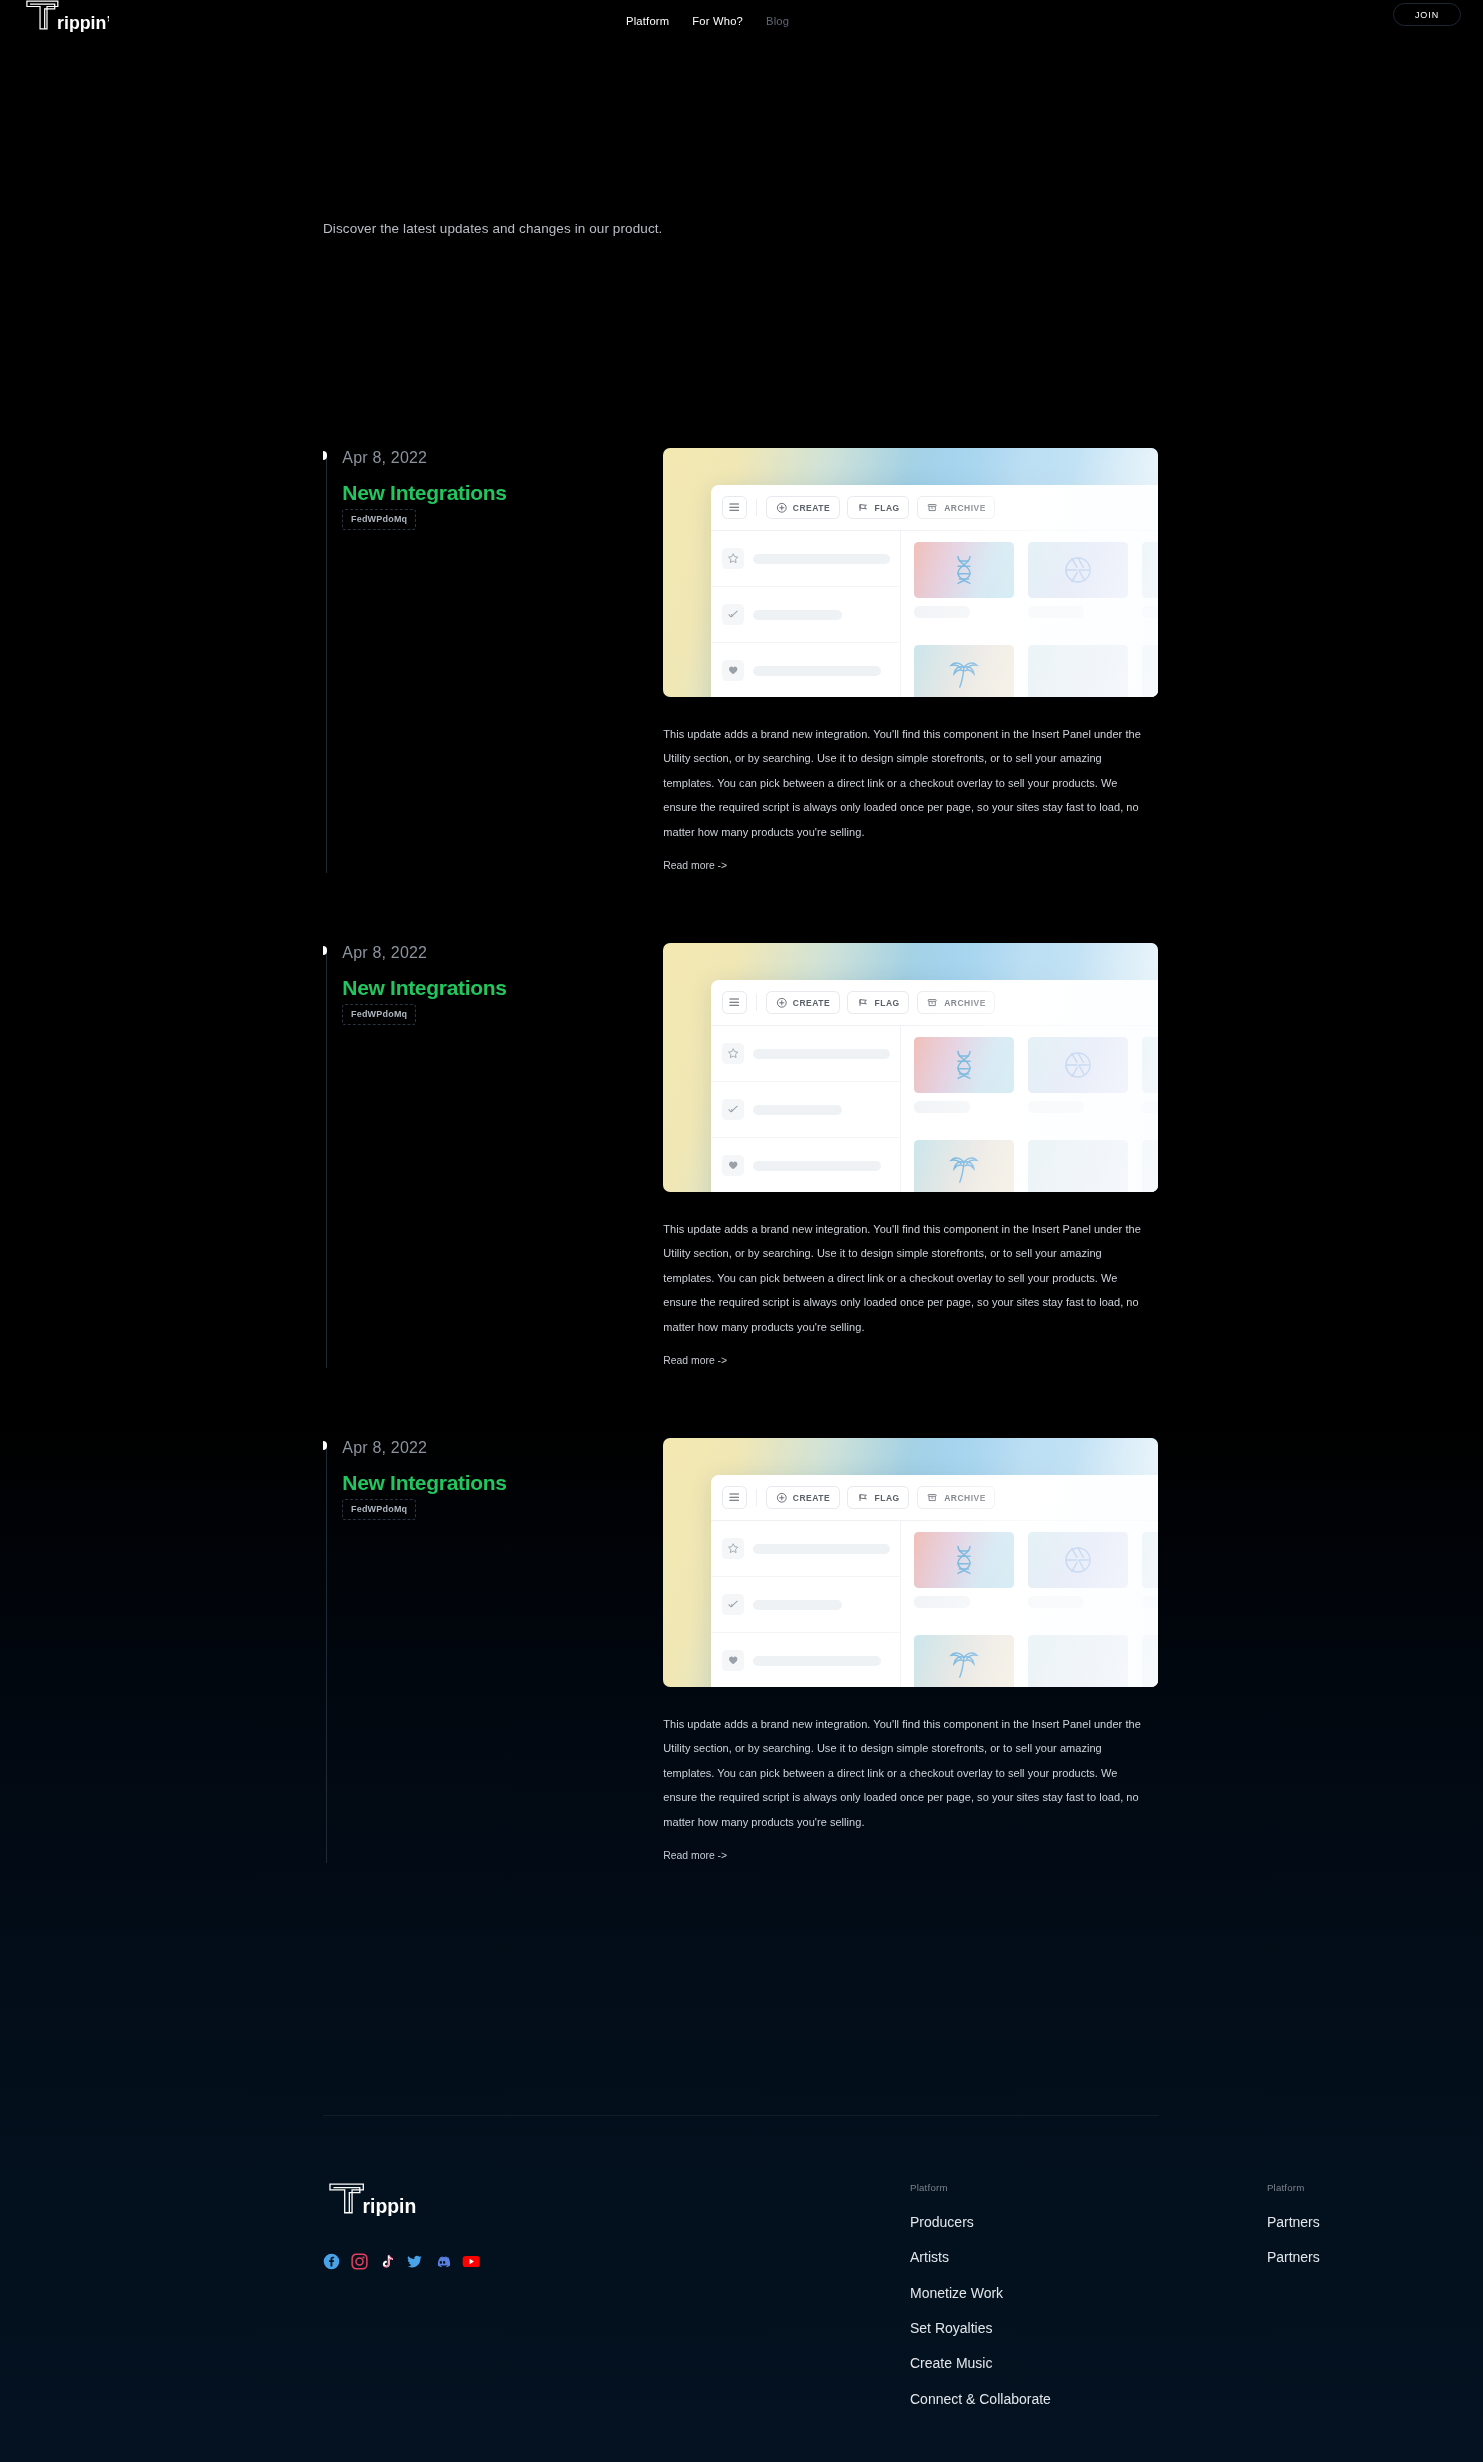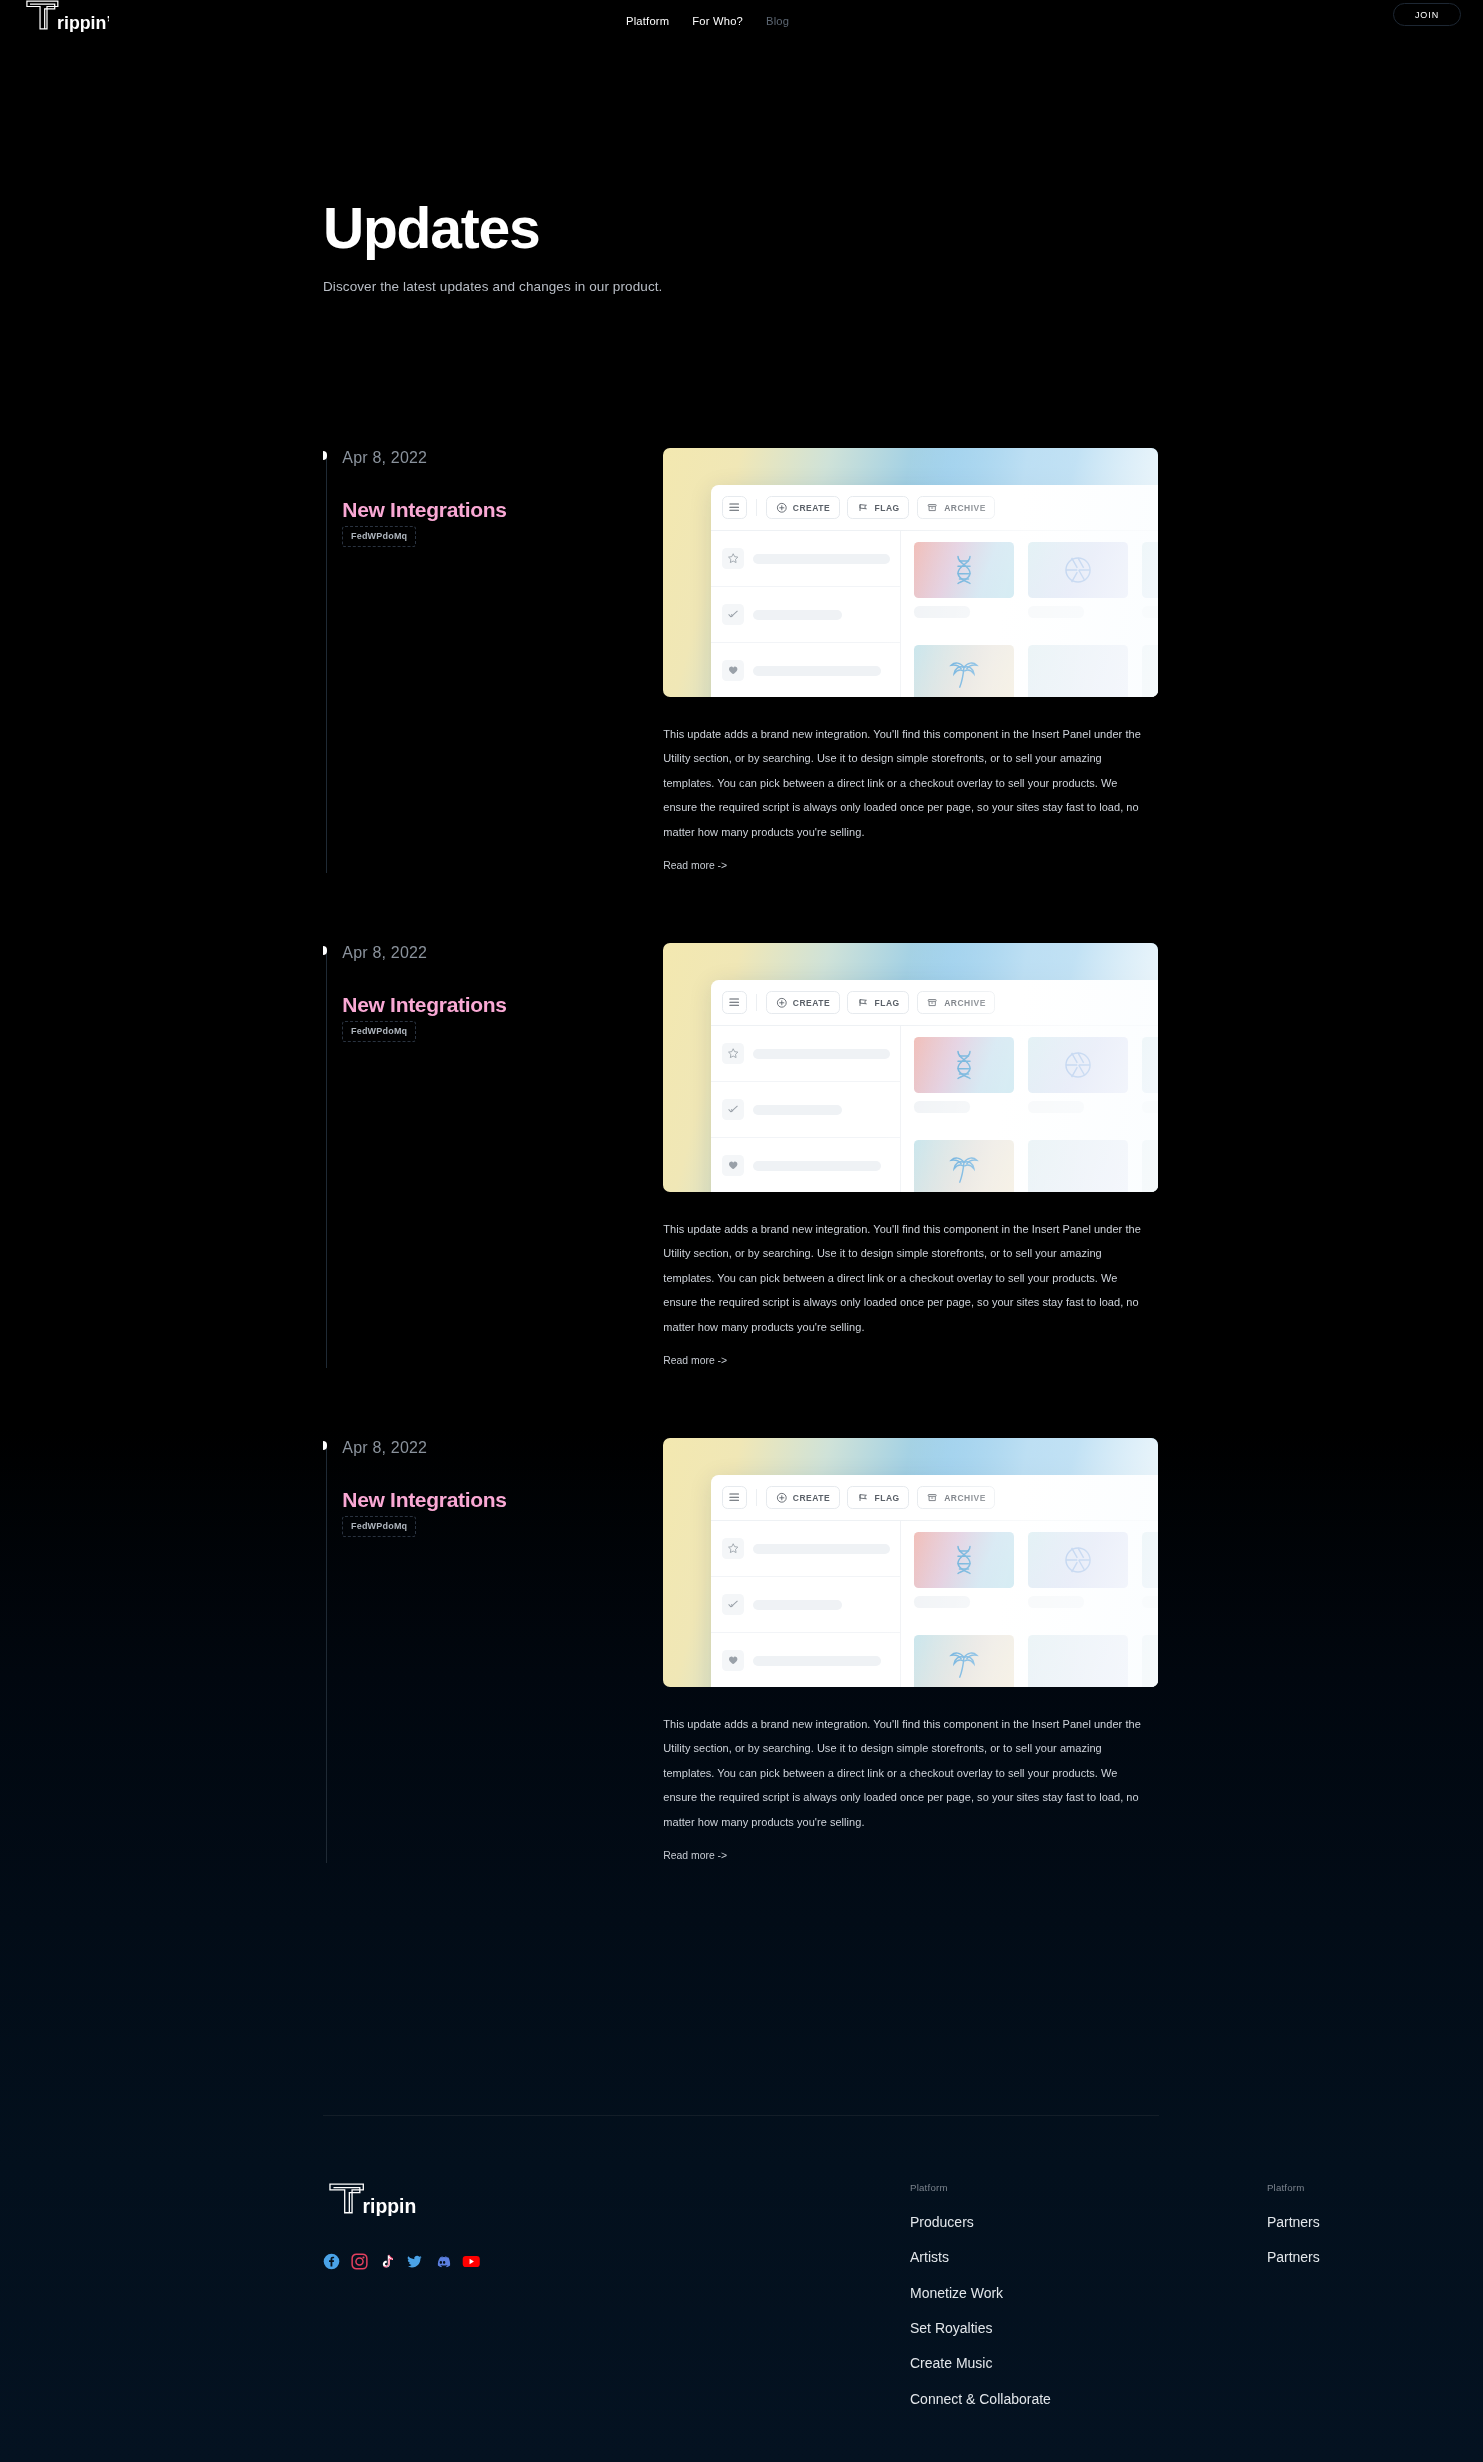--- a/index.html
+++ b/index.html
@@ -133,25 +133,25 @@
     border-radius: 0 4.6px 4.6px 0;
   }
 
   .entry-left { width: 321px; flex: 0 0 321px; padding-top: 0.8px; }
   .entry-date {
     color: #8a929c;
     font-size: 16px;
     letter-spacing: 0.2px;
   }
   .entry-title {
-    color: #f9a8d4;
+    color: #22c55e;
     font-size: 21px;
     font-weight: 700;
     letter-spacing: -0.3px;
-    margin-top: 31px;
+    margin-top: 14px;
   }
   .entry-tagwrap { margin-top: 4px; font-weight: bold; }
   .entry-tag {
     display: inline-block;
     border: 0.8px dashed #2a3340;
     border-radius: 3.1px;
     color: #aeb5bd;
     font-size: 9px;
     padding: 4.6px 7.7px;
     letter-spacing: 0.2px;
@@ -346,21 +346,20 @@
   <div class="nav-links">
     <a class="nav-link" href="#">Platform</a>
     <a class="nav-link" href="#">For Who?</a>
     <a class="nav-link dim" href="#">Blog</a>
   </div>
 
   <button class="join-btn">JOIN</button>
 </div>
 
 <div class="page-head">
-  <h1 class="page-title">Updates</h1>
   <p class="page-sub">Discover the latest updates and changes in our product.</p>
 </div>
 
 <div class="timeline" id="timeline">
   <div class="entry">
     <div class="entry-rail"></div>
     <div class="entry-dot"></div>
     <div class="entry-left">
       <div class="entry-date">Apr 8, 2022</div>
       <div class="entry-title">New Integrations</div>

